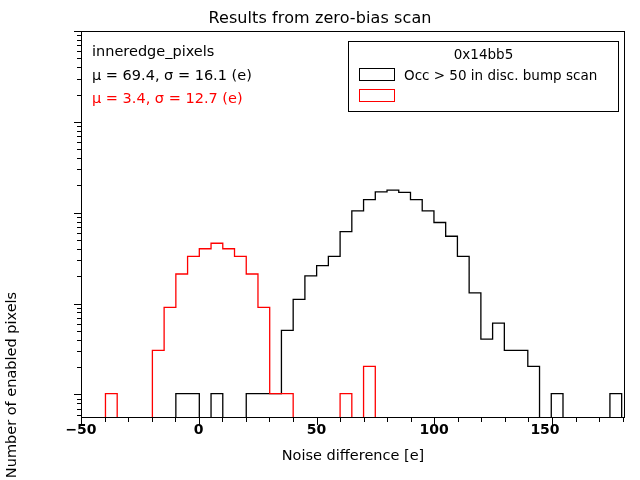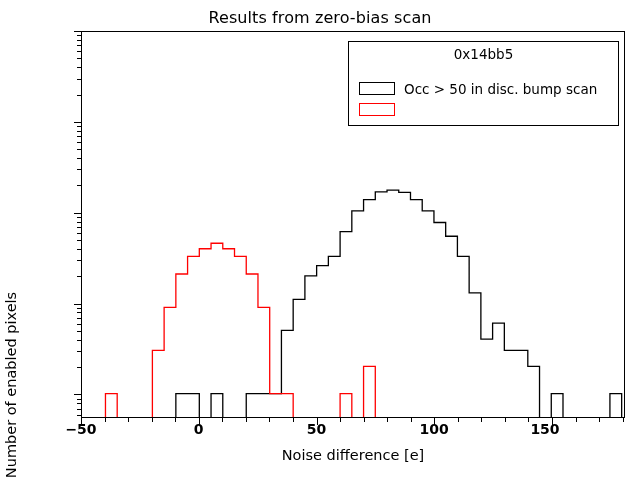--- a/index.html
+++ b/index.html
@@ -39,21 +39,21 @@
   
   #annotations{position:absolute;left:92px;top:40px;font-size:14.5px;
                line-height:23.5px;}
   #annotations div{white-space:nowrap;}
   .anno-red{color:#ff0000;}
 
   
   #legend{position:absolute;left:348px;top:41px;width:271px;
           border:1px solid #000;background:#fff;box-sizing:border-box;
           padding:4px 6px 5px 6px;}
-  #legend-title{text-align:center;font-size:13.5px;margin-bottom:16px;}
+  #legend-title{text-align:center;font-size:13.5px;margin-bottom:2px;}
   .legend-row{display:flex;align-items:center;height:21px;}
   .legend-key{width:36px;height:13px;box-sizing:border-box;margin-right:9px;
               margin-left:4px;background:#fff;flex:none;}
   .legend-key.k-black{border:1.4px solid #000;}
   .legend-key.k-red{border:1.4px solid #ff0000;}
   .legend-text{font-size:13.5px;white-space:nowrap;}
 </style>
 </head>
 <body>
 
@@ -149,20 +149,25 @@
       <div class="tick-minor-x" style="left: 410.7px;"></div>
       <div class="tick-minor-x" style="left: 457.8px;"></div>
       <div class="tick-minor-x" style="left: 481.3px;"></div>
       <div class="tick-minor-x" style="left: 504.9px;"></div>
       <div class="tick-minor-x" style="left: 528.4px;"></div>
       <div class="tick-minor-x" style="left: 575.5px;"></div>
       <div class="tick-minor-x" style="left: 599.1px;"></div>
       <div class="tick-minor-x" style="left: 622.6px;"></div>
     </div>
 
+  <div id="annotations">
+    <div>inneredge_pixels</div>
+    <div>μ = 69.4, σ = 16.1 (e)</div>
+    <div class="anno-red">μ = 3.4, σ = 12.7 (e)</div>
+  </div>
 
   <div id="legend">
     <div id="legend-title">0x14bb5</div>
     <div class="legend-row">
       <span class="legend-key k-black"></span>
       <span class="legend-text">Occ &gt; 50 in disc. bump scan</span>
     </div>
     <div class="legend-row">
       <span class="legend-key k-red"></span>
     </div>

